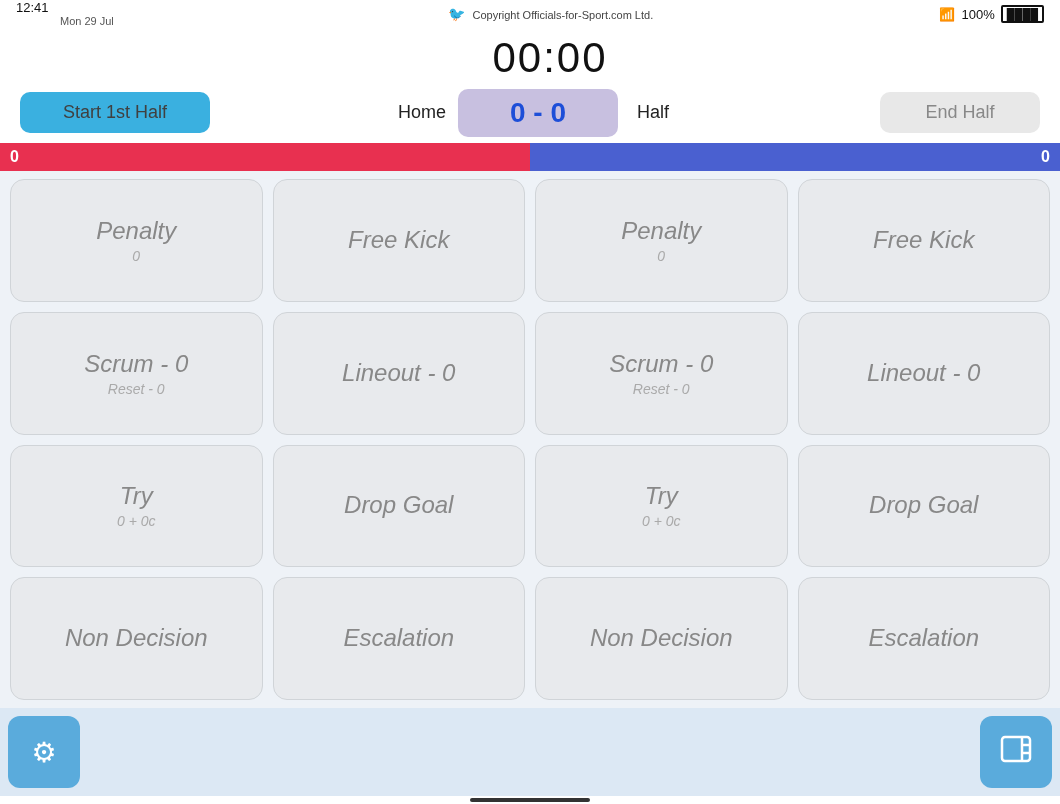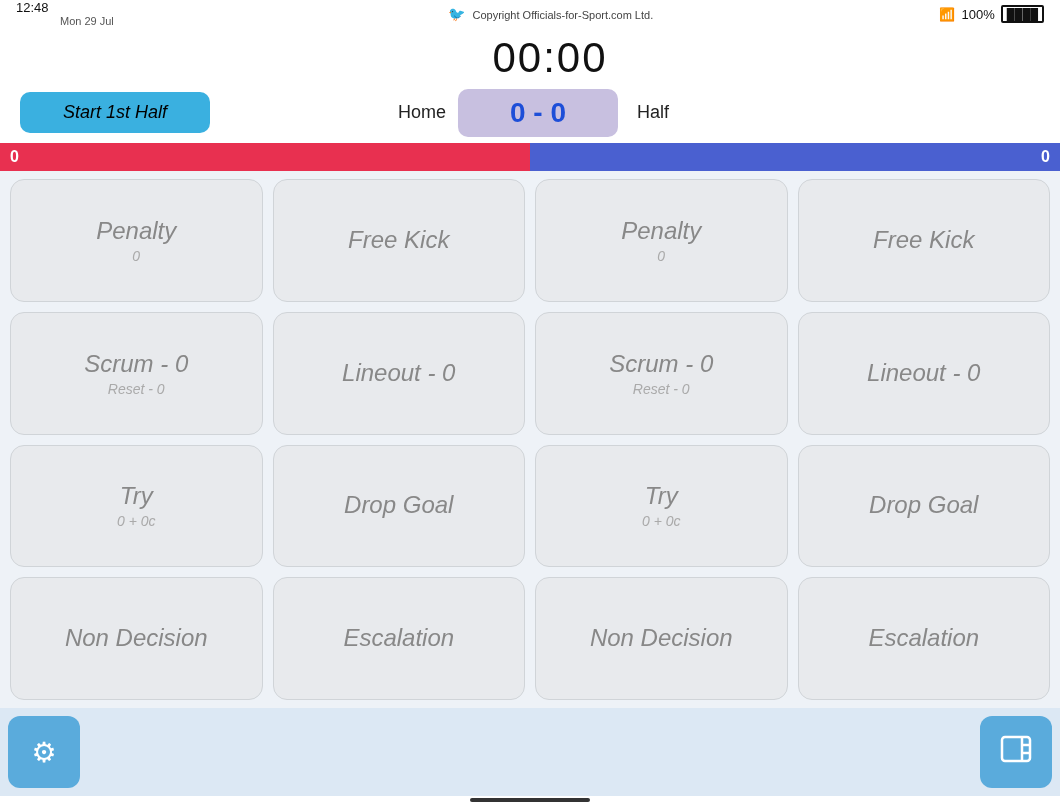--- a/index.html
+++ b/index.html
@@ -36,29 +36,28 @@
     }
     #main-clock {
       font-size: 42px;
       font-weight: 300;
       letter-spacing: 2px;
       color: #111;
       margin-left: 40px;
     }
     #start-btn {
       background: #3ab0e0;
-      color: #000000;
+      color: #404040;
       border: none;
       border-radius: 10px;
       padding: 10px 22px;
       font-size: 18px;
       font-weight: 500;
       cursor: pointer;
       min-width: 190px;
-      font-style: italic;
     }
     #score-display {
       background: #c8c0e0;
       border-radius: 10px;
       padding: 8px 20px;
       font-size: 28px;
       font-weight: 600;
       color: #1d4ed8;
       min-width: 160px;
       text-align: center;
@@ -225,21 +224,21 @@
       height: 100%;
     }
   </style>
 </head>
 <body>
 
 <div id="app">
 
   <div id="status-bar">
     <div class="left">
-      <span>12:48</span>
+      <span>12:41</span>
       <span style="font-size:11px;color:#555;padding-left:44px;">Mon 29 Jul</span>
     </div>
     <div class="center">
       <span style="color:#5aabdc; font-size:14px; margin-right:4px;">🐦</span>
       <span>Copyright Officials-for-Sport.com Ltd.</span>
     </div>
     <div class="right">
       <span>📶</span>
       <span>100%</span>
       <span style="border:2px solid #111; border-radius:2px; padding:1px 4px; font-size:11px;">████</span>
@@ -250,20 +249,21 @@
     <div id="main-clock">00:00</div>
   </div>
 
   <div class="score-row-wrapper">
     <button id="start-btn">Start 1st Half</button>
     <div id="score-center">
       <span class="team-label">Home</span>
       <div id="score-display">0 - 0</div>
       <span class="team-label">Half</span>
     </div>
+    <button id="end-btn" style="margin-left:auto;">End Half</button>
   </div>
 
   <div id="progress-bar">
     <div id="progress-home">
       <span>0</span>
     </div>
     <div id="progress-away">
       <span>0</span>
     </div>
   </div>

